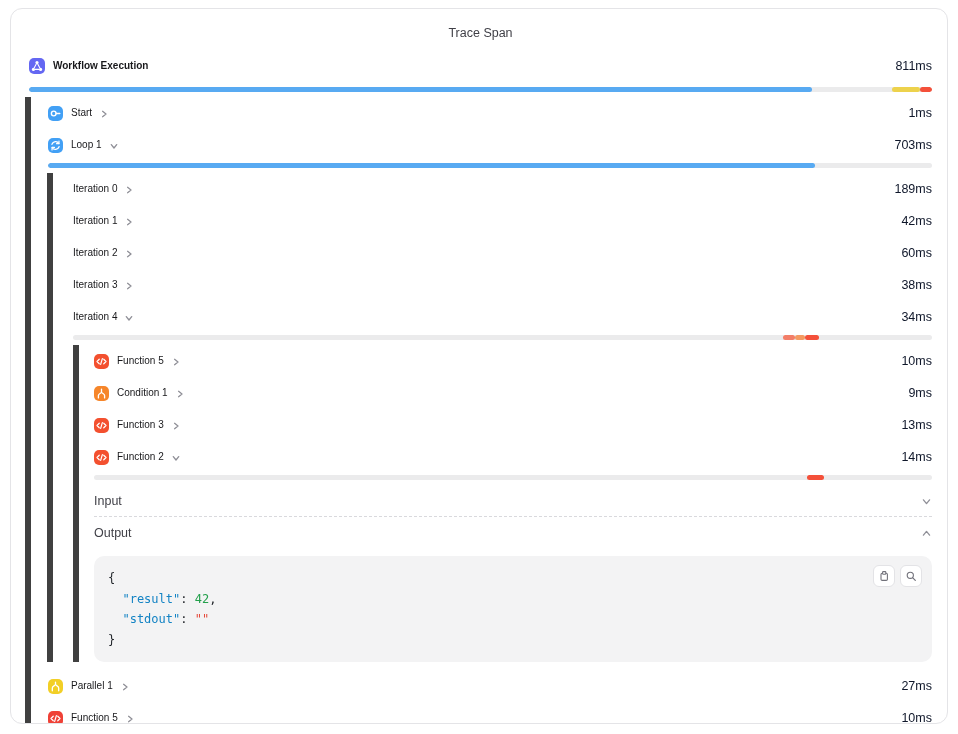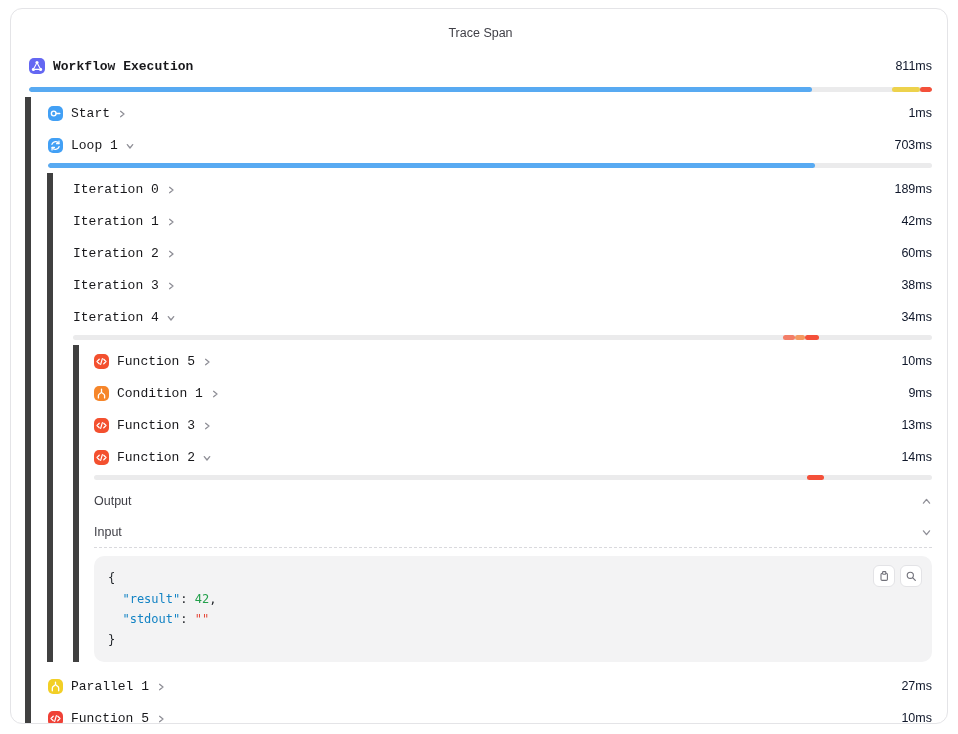--- a/index.html
+++ b/index.html
@@ -6,21 +6,21 @@
     font-family:"Liberation Sans",sans-serif;-webkit-font-smoothing:antialiased;}
   .card{box-sizing:border-box;margin:8px 10px;border:1px solid #e4e4e7;border-radius:12px;
     background:#fff;padding:15px 15px 10px 18px;height:716px;overflow:hidden;}
   .panel-title{font-size:12.5px;font-weight:500;color:#3f3f46;margin:2px 0 13px;text-align:center;}
   .span-row{display:flex;align-items:center;height:32px;}
   .root-row{height:26px;}
   .nicon{width:16px;height:16px;border-radius:5px;display:inline-flex;align-items:center;
     justify-content:center;margin-right:8px;flex:none;}
   .nicon svg{display:block;}
   .nicon.sm{width:15px;height:15px;}
-  .lbl{font-size:13px;font-weight:500;color:#18181b;line-height:1;font-family:Liberation Mono, monospace;}
+  .lbl{font-size:10px;font-weight:500;color:#18181b;line-height:1;}
   .lbl.strong{font-weight:700;}
   .chev{display:inline-flex;align-items:center;margin-left:7px;margin-top:1px;}
   .spacer{flex:1;}
   .dur{font-size:12.5px;color:#0f172a;line-height:1;}
   .bar{position:relative;height:5px;background:#ebebec;border-radius:3px;overflow:hidden;}
   .bar-seg{position:absolute;top:0;bottom:0;border-radius:3px;}
   .bar.root{margin:8px 0 5px;}
   .bar.under{margin:2px 0 5px;}
   .lvl{border-left:6px solid #404040;}
   .lvl1{margin:4px 0 0 -4px;padding-left:17px;}
@@ -229,36 +229,36 @@
                 <path d="M2.3 3.6 L5 7 L7.7 3.6" fill="none" stroke="#8f8f97" stroke-width="1.3" stroke-linecap="round" stroke-linejoin="round"></path>
               </svg>
           </span>
           <span class="spacer"></span>
           <span class="dur">14ms</span>
         </div>
         <div class="bar under">
             <div class="bar-seg" style="left: 85.1%; width: 2%; background: rgb(244, 80, 58);"></div>
           </div>
 
+        <div class="io-row dashed">
+          <span class="lbl2">Input</span>
+          <span class="spacer"></span>
+          <span class="chev">
+            <svg width="11" height="11" viewBox="0 0 10 10">
+                <path d="M2.2 3.5 L5 6.9 L7.8 3.5" fill="none" stroke="#8f8f97" stroke-width="1.2" stroke-linecap="round" stroke-linejoin="round"></path>
+              </svg>
+          </span>
+        </div>
+
         <div class="io-row">
           <span class="lbl2">Output</span>
           <span class="spacer"></span>
           <span class="chev">
             <svg width="11" height="11" viewBox="0 0 10 10">
                 <path d="M2.2 6.5 L5 3.1 L7.8 6.5" fill="none" stroke="#8f8f97" stroke-width="1.2" stroke-linecap="round" stroke-linejoin="round"></path>
-              </svg>
-          </span>
-        </div>
-
-        <div class="io-row dashed">
-          <span class="lbl2">Input</span>
-          <span class="spacer"></span>
-          <span class="chev">
-            <svg width="11" height="11" viewBox="0 0 10 10">
-                <path d="M2.2 3.5 L5 6.9 L7.8 3.5" fill="none" stroke="#8f8f97" stroke-width="1.2" stroke-linecap="round" stroke-linejoin="round"></path>
               </svg>
           </span>
         </div>
 
         <div class="codeblock">
           <div class="code-tools">
             <button class="tool-btn">
               <svg width="12" height="12" viewBox="0 0 12 12">
                 <rect x="3" y="3.2" width="6.4" height="7.2" rx="1.2" fill="none" stroke="#71717a" stroke-width="1.1"></rect>
                 <rect x="4.6" y="1.6" width="3.2" height="2.6" rx="0.7" fill="#fff" stroke="#71717a" stroke-width="1.1"></rect>

